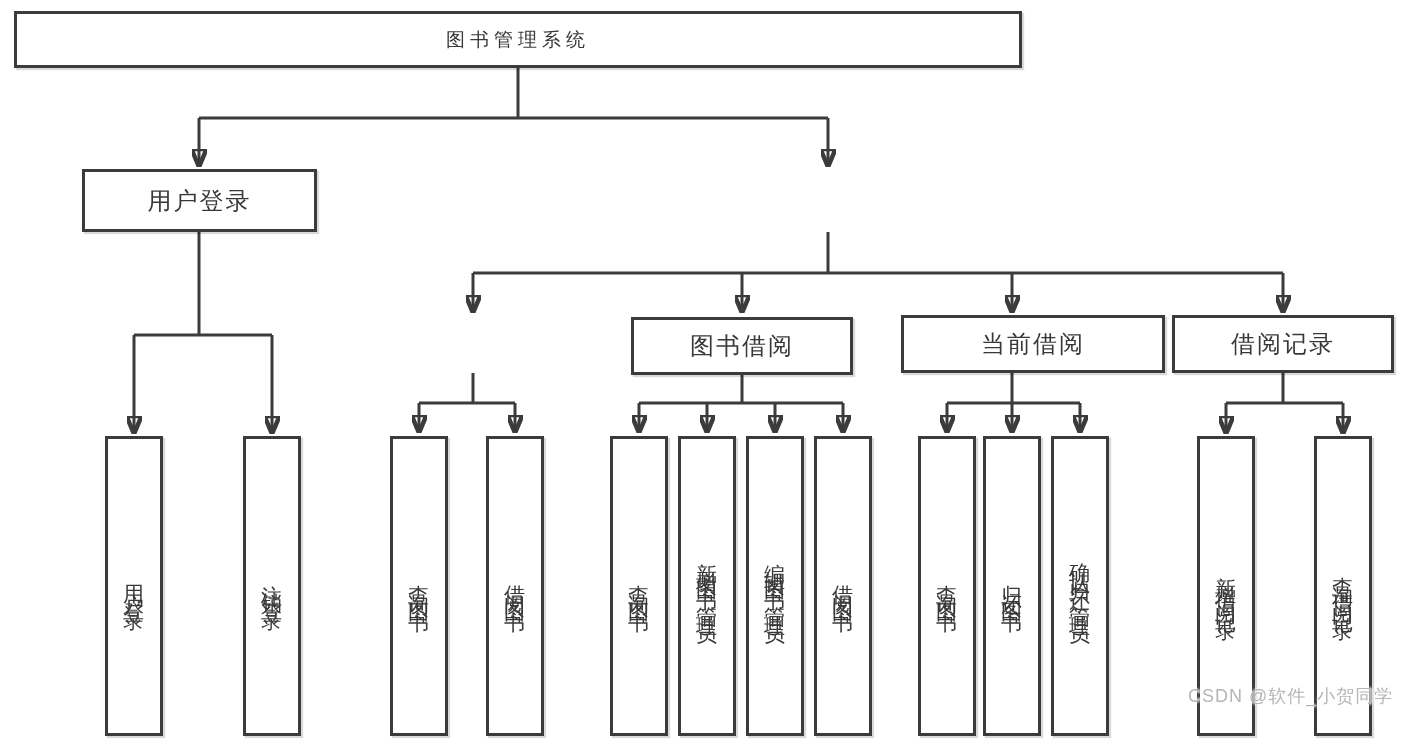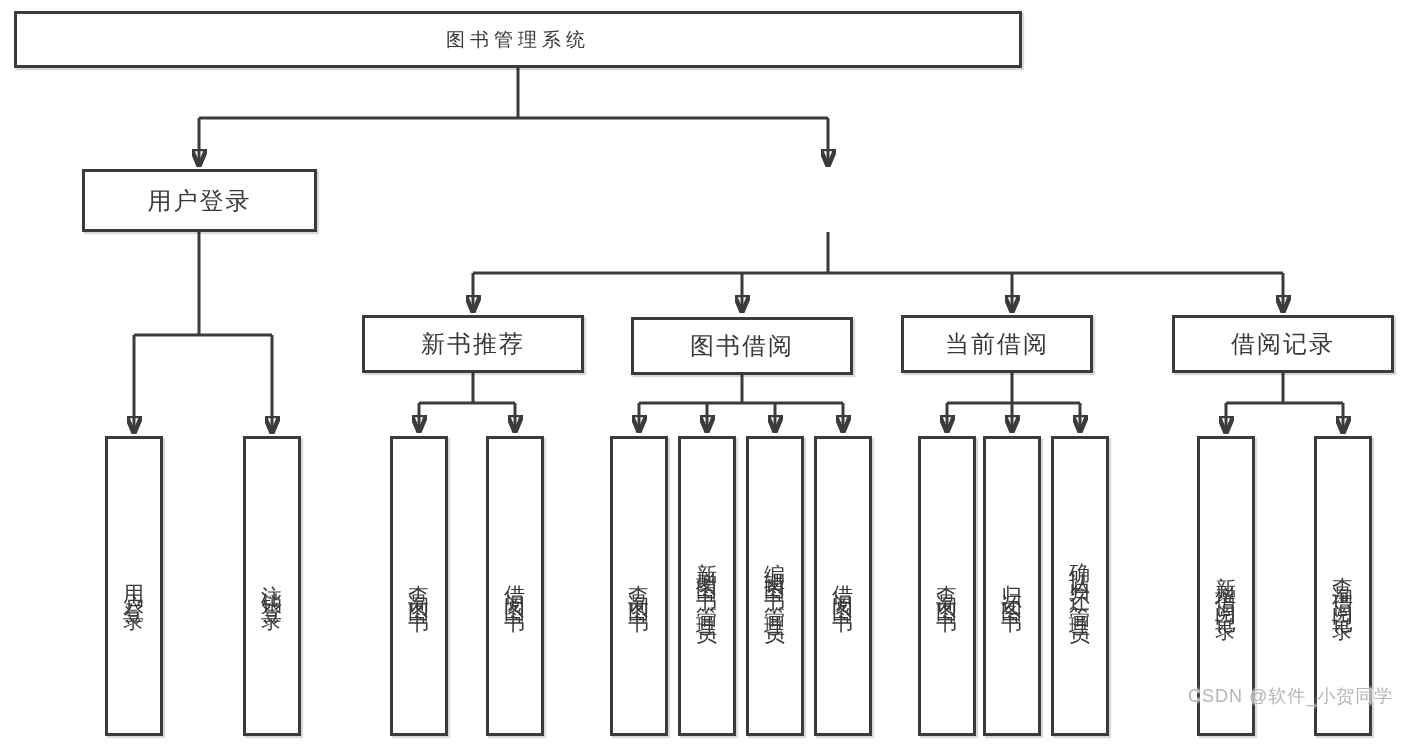--- a/index.html
+++ b/index.html
@@ -145,27 +145,24 @@
   </svg>
 
   <div class="hnode root-node" style="left:14px; top:11px; width:1008px; height:57px;">
     <span>图书管理系统</span>
   </div>
 
   <div class="hnode" style="left:82px; top:169px; width:235px; height:63px;">
     <span>用户登录</span>
   </div>
 
-  <div class="hnode" style="left:362px; top:315px; width:222px; height:58px;">
-    <span>新书推荐</span>
-  </div>
   <div class="hnode" style="left:631px; top:317px; width:222px; height:58px;">
     <span>图书借阅</span>
   </div>
-  <div class="hnode" style="left:901px; top:315px; width:192px; height:58px;">
+  <div class="hnode" style="left:901px; top:315px; width:264px; height:58px;">
     <span>当前借阅</span>
   </div>
   <div class="hnode" style="left:1172px; top:315px; width:222px; height:58px;">
     <span>借阅记录</span>
   </div>
 
   <div class="vnode" style="left:105px;">
     <span class="vtext">用户登录</span>
   </div>
   <div class="vnode" style="left:243px;">

